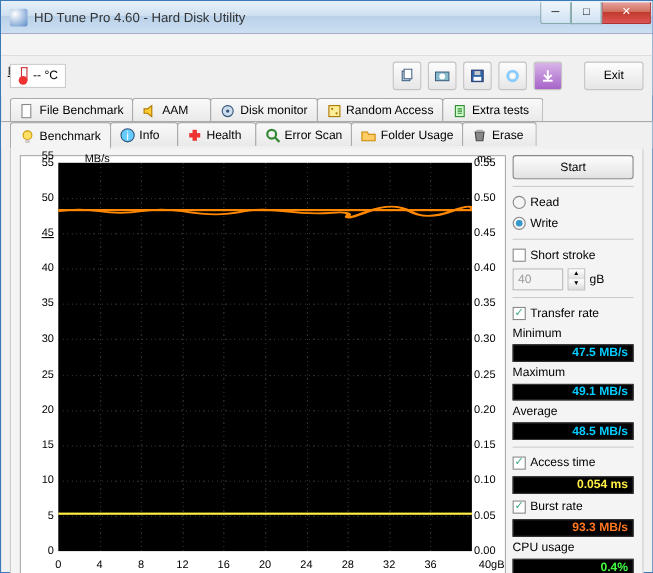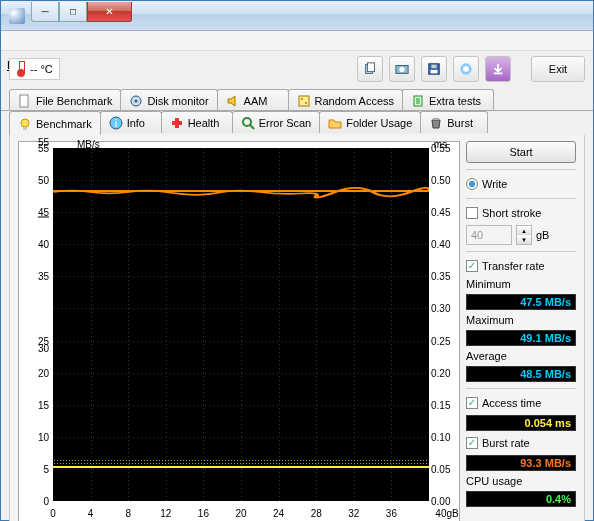--- a/index.html
+++ b/index.html
@@ -65,20 +65,21 @@
   .access-dots { position:absolute; left:0; right:0; height:6px; }
   .access-dots::before { content:''; position:absolute; inset:0; background-image: radial-gradient(#ffee44 0.5px, transparent 0.5px); background-size: 3px 3px; opacity:0.7; }
   svg.icon16 { width:14px; height:14px; }
 </style>
 </head>
 <body>
 
 <div class="window">
   <div class="titlebar">
     <div class="icon"></div>
+    <div class="title">HD Tune Pro 4.60 - Hard Disk Utility</div>
     <div class="winbtns">
       <div class="winbtn min">─</div>
       <div class="winbtn">□</div>
       <div class="winbtn close">✕</div>
     </div>
   </div>
 
   <div class="menubar">
     <span><u>F</u>ile</span>
     <span><u>H</u>elp</span>
@@ -126,32 +127,32 @@
   </div>
 
   <div class="tabrow top">
     <div class="tab">
         <svg class="ic" viewBox="0 0 14 14">
           <rect x="2" y="1" width="8" height="12" fill="#fff" stroke="#888"></rect>
           <path d="M10 1 l2 2 h-2z" fill="#cde"></path>
         </svg>
         <span>File Benchmark</span>
       </div>
+    <div class="tab" style="min-width:72px">
+        <svg class="ic" viewBox="0 0 14 14">
+          <path d="M2 5 h3 l4 -3 v10 l-4 -3 h-3 z" fill="#fc3" stroke="#a70"></path>
+        </svg>
+        <span>AAM</span>
+      </div>
     <div class="tab">
         <svg class="ic" viewBox="0 0 14 14">
           <circle cx="7" cy="7" r="5" fill="#cde" stroke="#357"></circle>
           <circle cx="7" cy="7" r="1.5" fill="#357"></circle>
         </svg>
         <span>Disk monitor</span>
-      </div>
-    <div class="tab" style="min-width:72px">
-        <svg class="ic" viewBox="0 0 14 14">
-          <path d="M2 5 h3 l4 -3 v10 l-4 -3 h-3 z" fill="#fc3" stroke="#a70"></path>
-        </svg>
-        <span>AAM</span>
       </div>
     <div class="tab">
         <svg class="ic" viewBox="0 0 14 14">
           <rect x="2" y="2" width="10" height="10" fill="#fe9" stroke="#a70"></rect>
           <circle cx="5" cy="5" r="1" fill="#a70"></circle>
           <circle cx="9" cy="9" r="1" fill="#a70"></circle>
         </svg>
         <span>Random Access</span>
       </div>
     <div class="tab">
@@ -195,21 +196,21 @@
         <svg class="ic" viewBox="0 0 14 14">
           <path d="M1 4 h5 l1 2 h6 v6 h-12 z" fill="#fc6" stroke="#c80"></path>
         </svg>
         <span>Folder Usage</span>
       </div>
     <div class="tab" style="min-width:68px">
         <svg class="ic" viewBox="0 0 14 14">
           <path d="M3 4 h8 l-1 8 h-6 z" fill="#888" stroke="#444"></path>
           <rect x="4" y="2" width="6" height="2" fill="#aaa"></rect>
         </svg>
-        <span>Burst</span>
+        <span>Erase</span>
       </div>
   </div>
 
   <div class="content">
     <div class="chartbox">
       <div class="ylab-l">MB/s</div>
       <div class="ylab-r">ms</div>
       <div class="plot">
 
         <div class="gridh" style="top:9.09%"></div>
@@ -242,21 +243,21 @@
       </div>
 
       <div class="ytick-l" style="top:calc(6px + 0%*(100% - 28px)/1)">55</div>
       <div id="yticks"></div>
     <div class="ytick-l" style="top: 359px;">0</div>
         <div class="ytick-l" style="top: 326.909px;">5</div>
         <div class="ytick-l" style="top: 294.818px;">10</div>
         <div class="ytick-l" style="top: 262.727px;">15</div>
         <div class="ytick-l" style="top: 230.636px;">20</div>
         <div class="ytick-l" style="top: 198.545px;">25</div>
-        <div class="ytick-l" style="top: 166.455px; margin-top: 40px;">30</div>
+        <div class="ytick-l" style="top: 166.455px;">30</div>
         <div class="ytick-l" style="top: 134.364px;">35</div>
         <div class="ytick-l" style="top: 102.273px;">40</div>
         <div class="ytick-l" style="top: 70.1818px; text-decoration: underline;">45</div>
         <div class="ytick-l" style="top: 38.0909px;">50</div>
         <div class="ytick-l" style="top: 6px;">55</div>
         <div class="ytick-r" style="top: 359px;">0.00</div>
         <div class="ytick-r" style="top: 326.909px;">0.05</div>
         <div class="ytick-r" style="top: 294.818px;">0.10</div>
         <div class="ytick-r" style="top: 262.727px;">0.15</div>
         <div class="ytick-r" style="top: 230.636px;">0.20</div>
@@ -277,20 +278,24 @@
         <div class="xtick" style="left: 297.2px;">28</div>
         <div class="xtick" style="left: 334.8px;">32</div>
         <div class="xtick" style="left: 372.4px;">36</div>
         <div class="xtick" style="left: 428px;">40gB</div>
       </div>
 
     <div class="sidebar">
       <button class="btn-start">Start</button>
       <div class="sep"></div>
       <div class="radio">
+          <div class="r"></div>
+          <span>Read</span>
+        </div>
+      <div class="radio">
           <div class="r on"></div>
           <span>Write</span>
         </div>
       <div class="sep"></div>
       <div class="check">
           <div class="c"></div>
           <span>Short stroke</span>
         </div>
       <div class="ss-row">
         <div class="spin">40</div>

